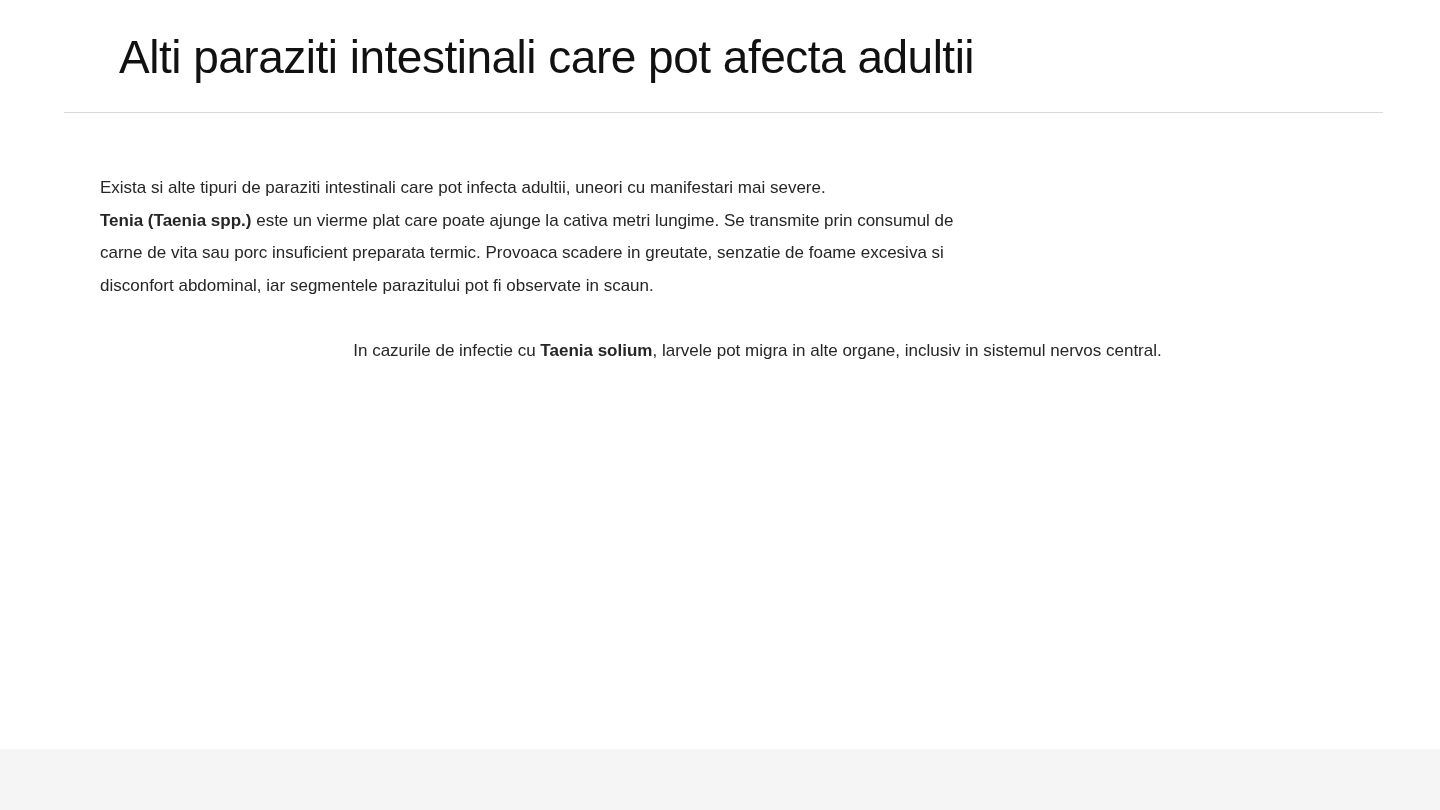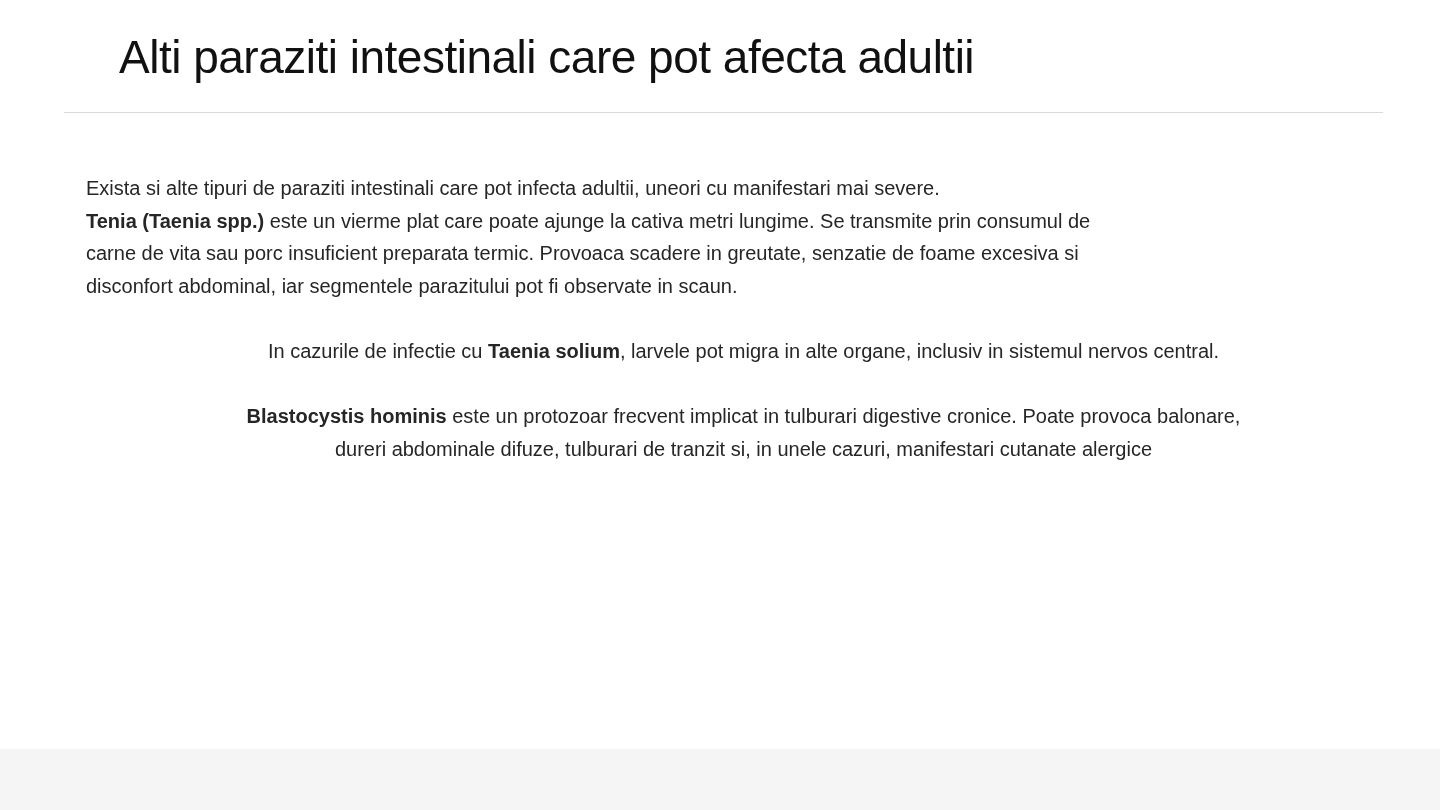--- a/index.html
+++ b/index.html
@@ -30,24 +30,24 @@
   #divider {
     position: absolute;
     left: 64px;
     top: 112px;
     width: 1319px;
     height: 0;
     border-top: 1px solid var(--divider-color, #d9d9d9);
   }
   #body {
     position: absolute;
-    left: 86px;
+    left: 100px;
     top: 172px;
     width: 1315px;
-    font-size: 20px;
+    font-size: 17px;
     line-height: 32.6px;
     color: var(--body-color, #262626);
   }
   #body p {
     margin: 0;
   }
   #body p.gap {
     margin-top: 32.6px;
     text-align: center;
   }
@@ -67,17 +67,16 @@
 <body>
 
 <div id="slide" style="--bg: #ffffff; --title-color: #111111; --body-color: #262626; --divider-color: #d9d9d9;">
   <div id="title">Alti paraziti intestinali care pot afecta adultii</div>
 
   <div id="divider"></div>
 
   <div id="body">
       <p><span>Exista si alte tipuri de paraziti intestinali care pot infecta adultii, uneori cu manifestari mai severe.</span><br><b>Tenia (Taenia spp.)</b><span> este un vierme plat care poate ajunge la cativa metri lungime. Se transmite prin consumul de</span><br><span>carne de vita sau porc insuficient preparata termic. Provoaca scadere in greutate, senzatie de foame excesiva si</span><br><span>disconfort abdominal, iar segmentele parazitului pot fi observate in scaun.</span></p>
       <p class="gap"><span>In cazurile de infectie cu </span><b>Taenia solium</b><span>, larvele pot migra in alte organe, inclusiv in sistemul nervos central.</span></p>
-      <p class="gap"><b>Blastocystis hominis</b><span> este un protozoar frecvent implicat in tulburari digestive cronice. Poate provoca balonare,</span><br><span>dureri abdominale difuze, tulburari de tranzit si, in unele cazuri, manifestari cutanate alergice</span></p>
     </div>
 
   <div id="footer" style="background: rgb(245, 245, 245);"></div>
 </div>
 
 </body></html>

